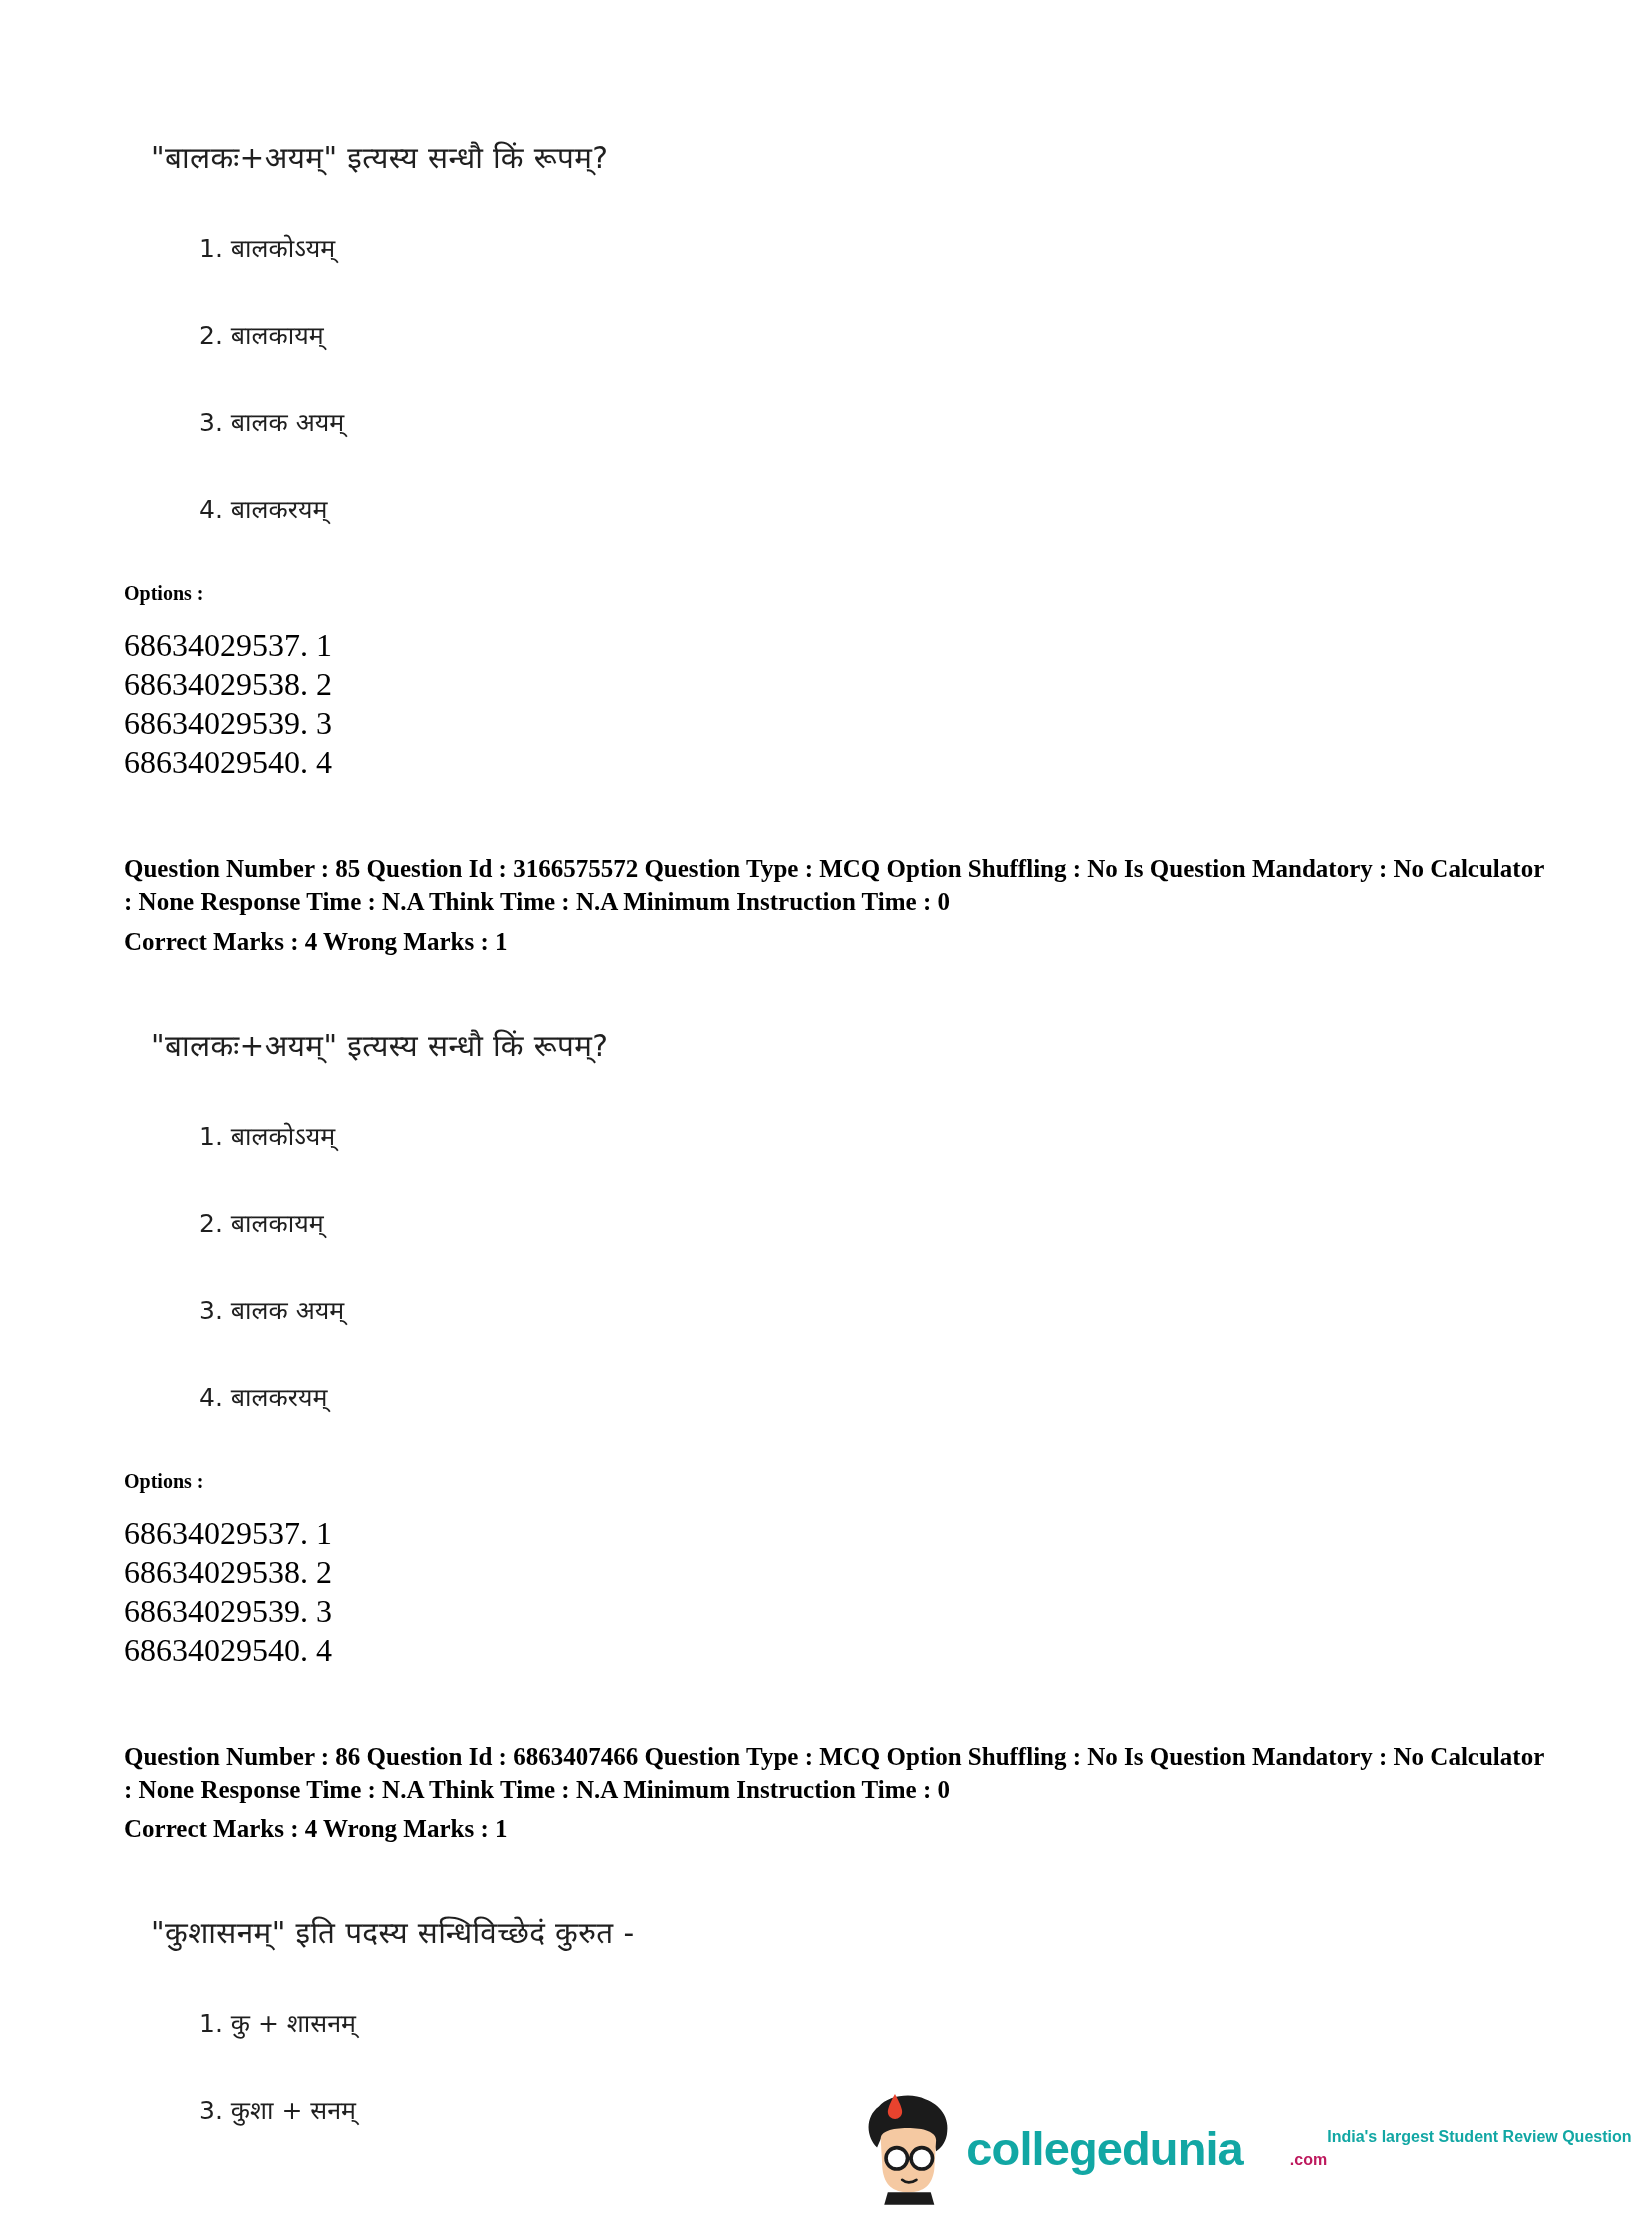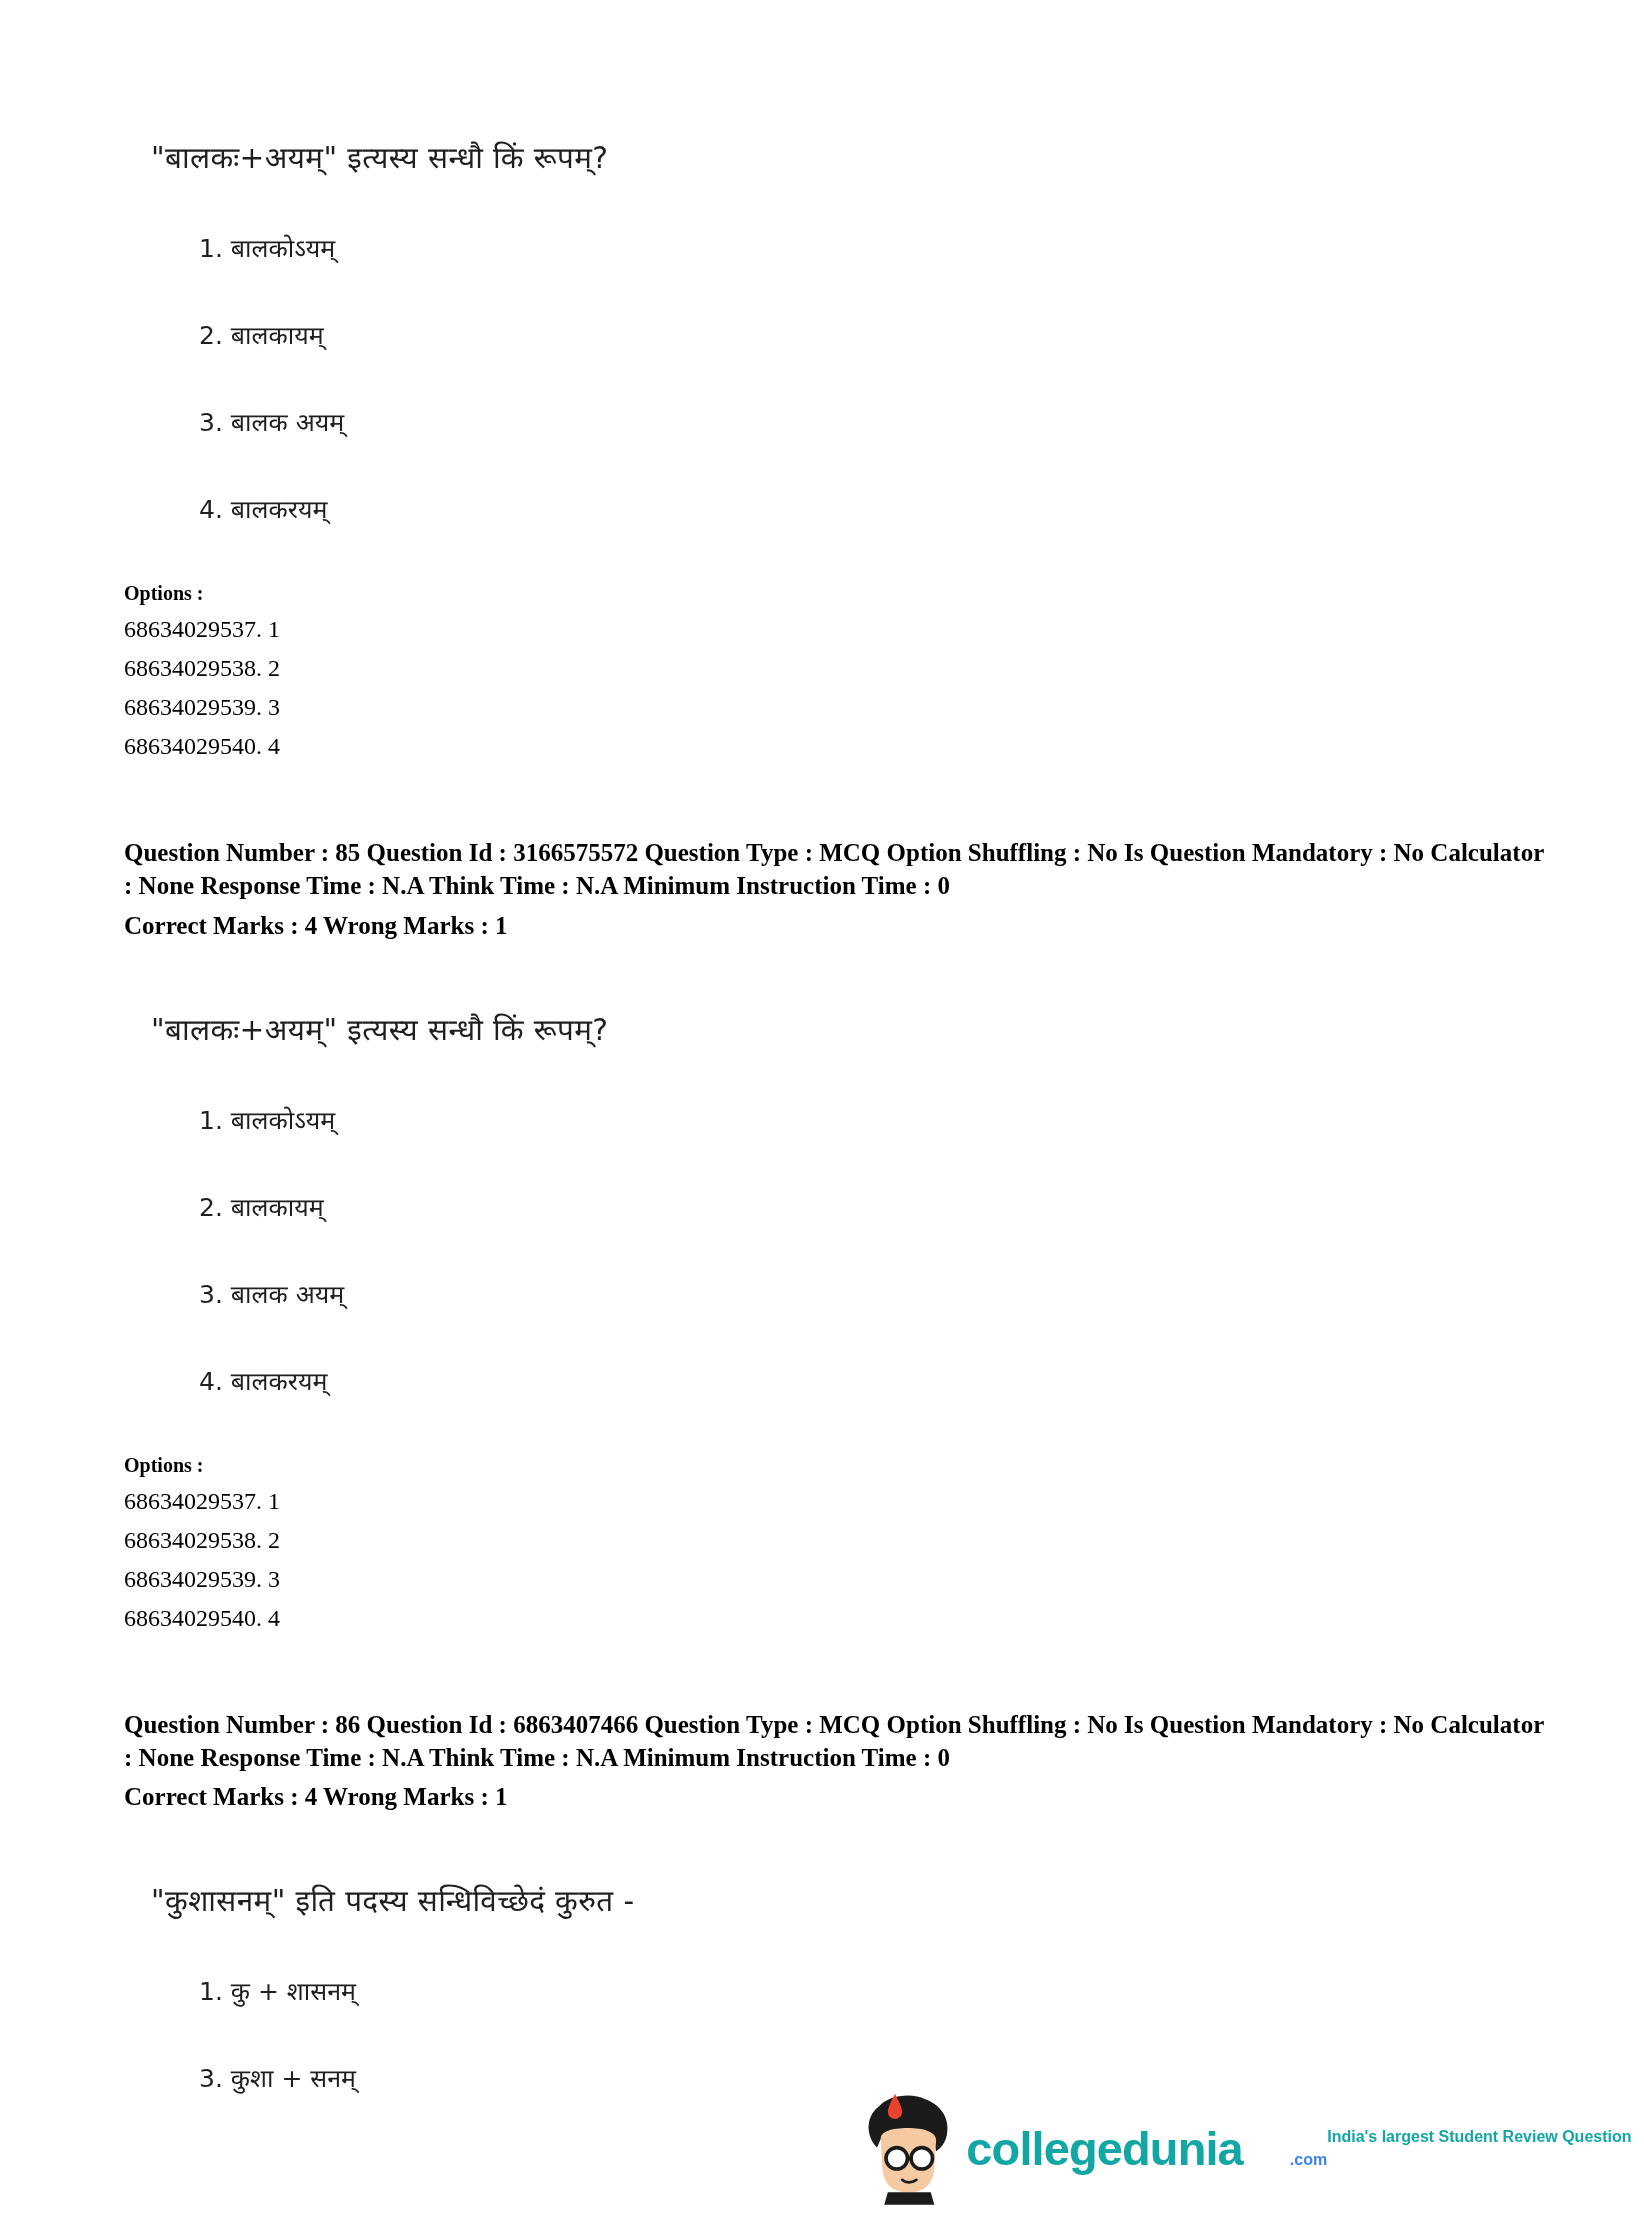--- a/index.html
+++ b/index.html
@@ -13,21 +13,21 @@
   }
   .page { padding:136px 99px 0 124px; }
 
   
   .dev { font-family:"DejaVu Sans", sans-serif; color:#1f1f1f; }
   .q-text { font-size:29.6px; margin-left:27px; letter-spacing:0.4px; }
   .choices { margin-left:75px; }
   .choice { font-size:25px; margin-top:53px; }
 
   .options-label { font-weight:bold; font-size:20px; margin-top:57px; }
-  .option-ids { font-size:24px; margin-top:5px; }
+  .option-ids { font-size:32px; margin-top:21px; }
   .option-id { line-height:39px; }
 
   .meta-block { margin-top:56px; max-width:1433px; font-weight:bold; font-size:25px; line-height:1.33; }
   .marks-line { margin-top:9px; font-weight:bold; font-size:25px; }
 
   .question-section { margin-top:70px; }
   .first-section { margin-top:0; }
 
   
   .footer-brand {
@@ -110,18 +110,18 @@
     <circle cx="68" cy="74" r="12" fill="#ffffff" stroke="#1b1b1b" stroke-width="4"></circle>
     <line x1="52" y1="74" x2="56" y2="74" stroke="#1b1b1b" stroke-width="4"></line>
 
     <path d="M46 98 Q53 104 62 98" fill="none" stroke="#1b1b1b" stroke-width="3" stroke-linecap="round"></path>
 
     <path d="M30 112 L78 112 L82 126 L26 126 Z" fill="#1b1b1b"></path>
   </svg>
   <div class="brand-col">
     <div class="brand-row">
       <span class="brand-text" style="color: rgb(18, 167, 164);">collegedunia</span>
-      <span class="brand-suffix" style="color: #3b82f6; margin-left: 47px;">.com</span>
+      <span class="brand-suffix" style="color: #be185d; margin-left: 47px;">.com</span>
     </div>
     <div class="brand-tagline" style="color: rgb(18, 167, 164);">India's largest Student Review Question</div>
   </div>
 </div>
 
 
 </body></html>

